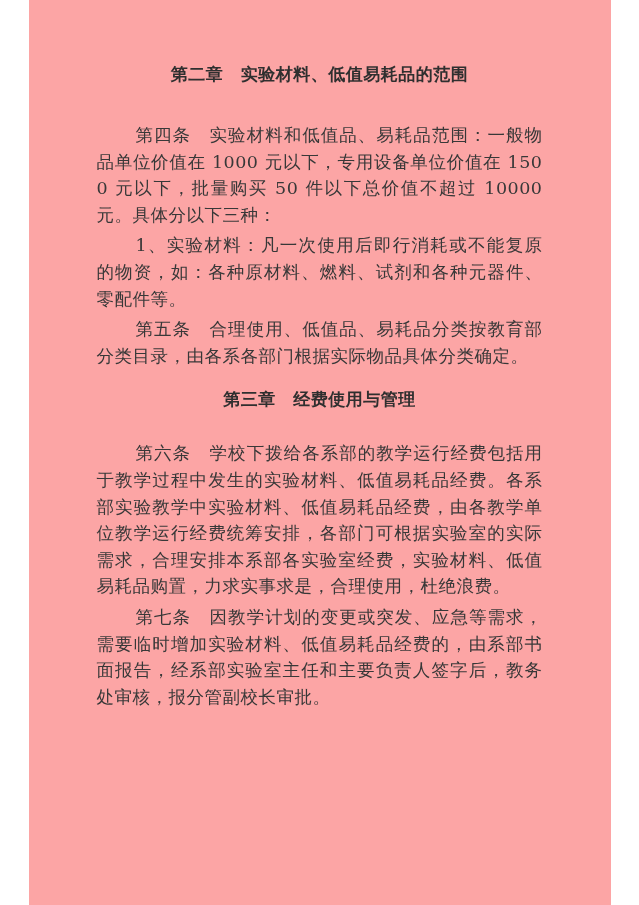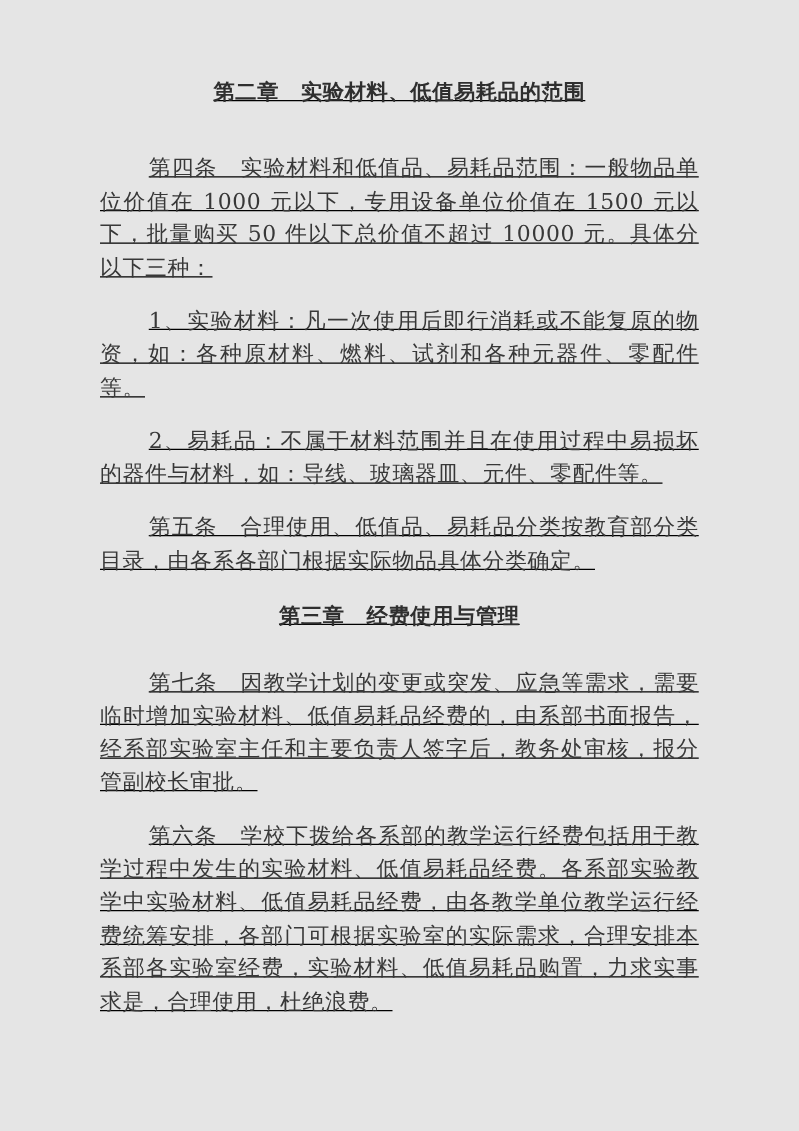--- a/index.html
+++ b/index.html
@@ -2,44 +2,43 @@
 <html><head>
 <meta charset="utf-8">
 <style>
   html, body {
     margin: 0;
     padding: 0;
     background: #ffffff;
   }
   .page {
     position: relative;
-    width: 639px;
+    width: 582px;
     height: 905px;
     margin: 0 auto;
-    background: #e5e5e5;
+    background: #fca5a5;
     box-sizing: border-box;
     padding: 61px 64px 0 64px;
     overflow: hidden;
     font-family: "DejaVu Serif", "Liberation Serif", serif;
-    text-decoration: underline;
   }
   .chapter-heading {
     margin: 0 0 35px 0;
     font-size: 17px;
     font-weight: bold;
     line-height: 26px;
     letter-spacing: 0.5px;
     text-align: center;
     color: #2f2f2f;
   }
   .chapter-heading.mid {
     margin: 17px 0 28px 0;
   }
   .body-paragraph {
-    margin: 16px;
+    margin: 4px;
     font-size: 17.5px;
     line-height: 26.6px;
     letter-spacing: 0.5px;
     color: #383838;
     text-align: justify;
     text-justify: inter-ideograph;
     text-indent: 39px;
     word-break: break-all;
   }
 </style>
@@ -47,25 +46,24 @@
 <body>
 
 <div class="page">
 
   <h2 class="chapter-heading">第二章　实验材料、低值易耗品的范围</h2>
 
   <p class="body-paragraph">第四条　实验材料和低值品、易耗品范围：一般物品单位价值在 1000 元以下，专用设备单位价值在 1500 元以下，批量购买 50 件以下总价值不超过 10000 元。具体分以下三种：</p>
 
   <p class="body-paragraph">1、实验材料：凡一次使用后即行消耗或不能复原的物资，如：各种原材料、燃料、试剂和各种元器件、零配件等。</p>
 
-  <p class="body-paragraph">2、易耗品：不属于材料范围并且在使用过程中易损坏的器件与材料，如：导线、玻璃器皿、元件、零配件等。</p>
 
 
   <p class="body-paragraph">第五条　合理使用、低值品、易耗品分类按教育部分类目录，由各系各部门根据实际物品具体分类确定。</p>
 
   <h2 class="chapter-heading mid">第三章　经费使用与管理</h2>
 
+  <p class="body-paragraph">第六条　学校下拨给各系部的教学运行经费包括用于教学过程中发生的实验材料、低值易耗品经费。各系部实验教学中实验材料、低值易耗品经费，由各教学单位教学运行经费统筹安排，各部门可根据实验室的实际需求，合理安排本系部各实验室经费，实验材料、低值易耗品购置，力求实事求是，合理使用，杜绝浪费。</p>
+
   <p class="body-paragraph">第七条　因教学计划的变更或突发、应急等需求，需要临时增加实验材料、低值易耗品经费的，由系部书面报告，经系部实验室主任和主要负责人签字后，教务处审核，报分管副校长审批。</p>
-
-  <p class="body-paragraph">第六条　学校下拨给各系部的教学运行经费包括用于教学过程中发生的实验材料、低值易耗品经费。各系部实验教学中实验材料、低值易耗品经费，由各教学单位教学运行经费统筹安排，各部门可根据实验室的实际需求，合理安排本系部各实验室经费，实验材料、低值易耗品购置，力求实事求是，合理使用，杜绝浪费。</p>
 
 
 </div>
 
 </body></html>

